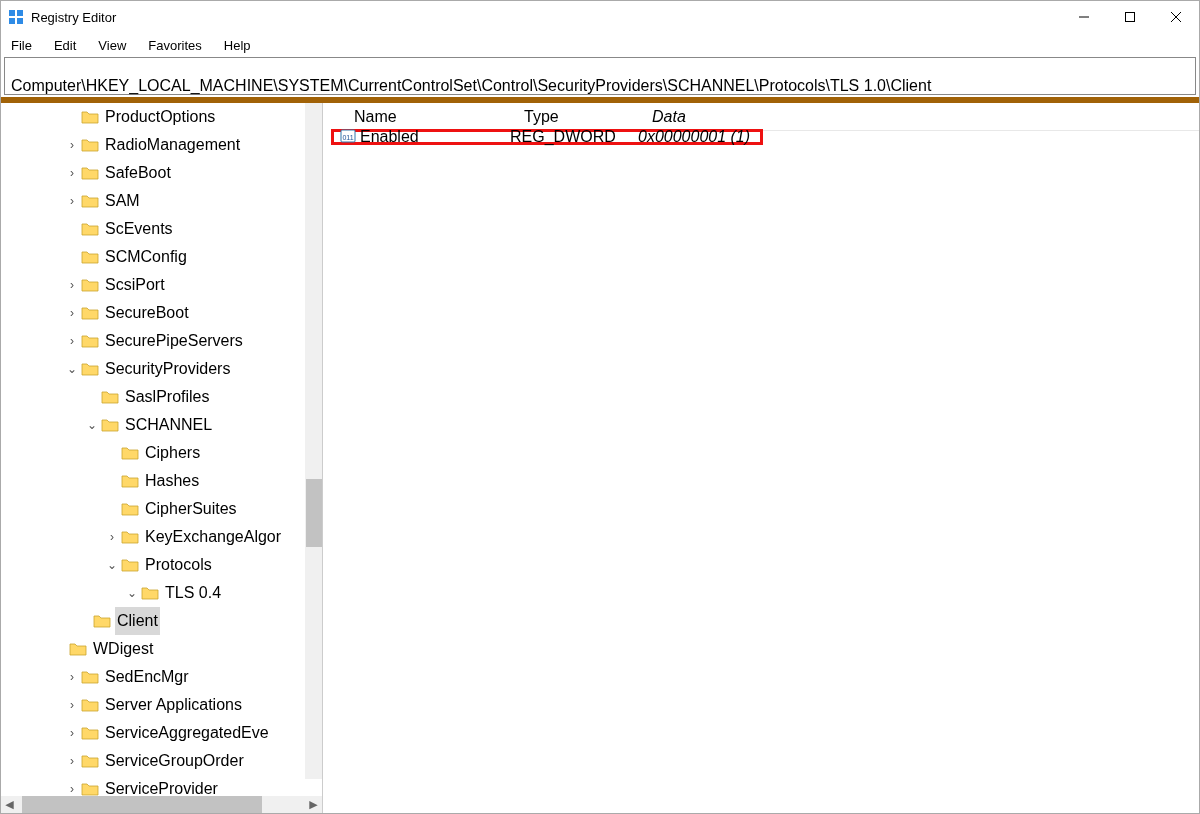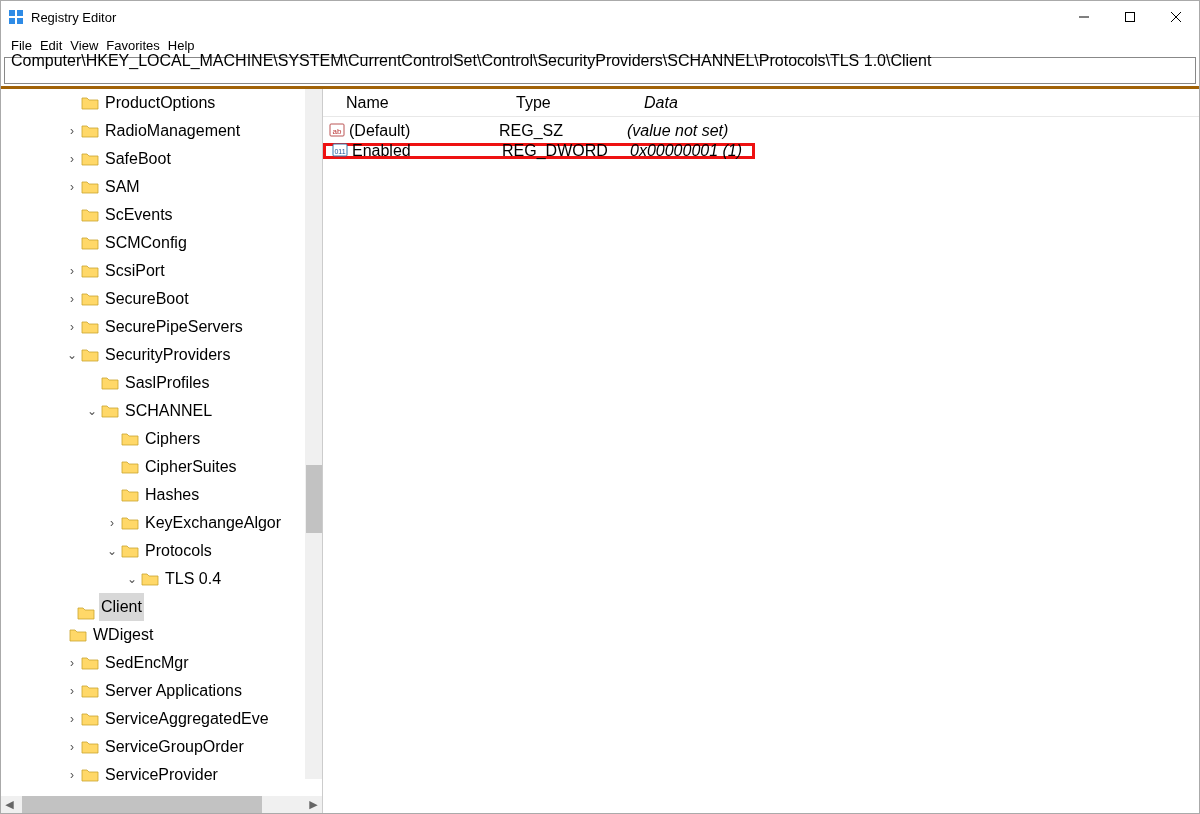--- a/index.html
+++ b/index.html
@@ -45,49 +45,51 @@
     display: flex; align-items: center; justify-content: center;
     font-size: 13px;
     color: #000;
   }
   .win-btn svg { width: 12px; height: 12px; }
   
   .menubar {
     height: 24px;
     display: flex; align-items: center;
     padding: 0 6px;
+    gap: 14px;
     font-size: 13px;
     background: #fff;
     flex: 0 0 auto;
   }
   .menubar .menu-item { padding: 2px 4px; }
   
   .addressbar {
     height: 27px;
     border: 1px solid #888;
     margin: 0 3px 0 3px;
-    display: flex; align-items: flex-end;
-    padding: 12px 4px;
+    display: flex; align-items: flex-start;
+    padding: 18px 4px;
     flex: 0 0 auto;
   }
   .addressbar input {
     border: none; outline: none;
     width: 100%;
     font-family: inherit;
     font-size: 16px;
     color: #000;
     background: transparent;
   }
   
   .main {
     flex: 1 1 auto;
     display: flex;
     overflow: hidden;
-    border-top: 3px solid #a16207;
+    border-top: 6px solid #a16207;
     margin-top: 2px;
+    gap: 8px;
   }
   
   .tree-pane {
     width: 322px;
     border-right: 1px solid #ccc;
     overflow: hidden;
     display: flex; flex-direction: column;
     position: relative;
   }
   .tree {
@@ -377,30 +379,30 @@
             </span>
             <span class="label">Ciphers</span>
           </div>
           <div class="tree-row" style="padding-left: 104px;">
             <span class="exp blank">›</span>
             <span class="folder-icon">
               <svg viewBox="0 0 18 16" width="18" height="16">
                 <path d="M1 3 L6 3 L8 5 L17 5 L17 14 L1 14 Z" fill="#ffd868" stroke="#caa42f" stroke-width="0.8"></path>
               </svg>
             </span>
+            <span class="label">Hashes</span>
+          </div>
+          <div class="tree-row" style="padding-left: 104px;">
+            <span class="exp blank">›</span>
+            <span class="folder-icon">
+              <svg viewBox="0 0 18 16" width="18" height="16">
+                <path d="M1 3 L6 3 L8 5 L17 5 L17 14 L1 14 Z" fill="#ffd868" stroke="#caa42f" stroke-width="0.8"></path>
+              </svg>
+            </span>
             <span class="label">CipherSuites</span>
-          </div>
-          <div class="tree-row" style="padding-left: 104px;">
-            <span class="exp blank">›</span>
-            <span class="folder-icon">
-              <svg viewBox="0 0 18 16" width="18" height="16">
-                <path d="M1 3 L6 3 L8 5 L17 5 L17 14 L1 14 Z" fill="#ffd868" stroke="#caa42f" stroke-width="0.8"></path>
-              </svg>
-            </span>
-            <span class="label">Hashes</span>
           </div>
           <div class="tree-row" style="padding-left: 104px;">
             <span class="exp">›</span>
             <span class="folder-icon">
               <svg viewBox="0 0 18 16" width="18" height="16">
                 <path d="M1 3 L6 3 L8 5 L17 5 L17 14 L1 14 Z" fill="#ffd868" stroke="#caa42f" stroke-width="0.8"></path>
               </svg>
             </span>
             <span class="label">KeyExchangeAlgor</span>
           </div>
@@ -415,21 +417,21 @@
           </div>
           <div class="tree-row" style="padding-left: 124px;">
             <span class="exp">⌄</span>
             <span class="folder-icon">
               <svg viewBox="0 0 18 16" width="18" height="16">
                 <path d="M1 3 L6 3 L8 5 L17 5 L17 14 L1 14 Z" fill="#ffd868" stroke="#caa42f" stroke-width="0.8"></path>
               </svg>
             </span>
             <span class="label">TLS 0.4</span>
           </div>
-          <div class="tree-row selected" style="padding-left: 60px; align-items: flex-end;">
+          <div class="tree-row selected" style="padding-left: 76px;">
             <span class="exp blank">›</span>
             <span class="folder-icon">
               <svg viewBox="0 0 18 16" width="18" height="16">
                 <path d="M1 3 L6 3 L8 5 L17 5 L17 14 L1 14 Z" fill="#ffd868" stroke="#caa42f" stroke-width="0.8"></path>
               </svg>
             </span>
             <span class="label">Client</span>
           </div>
           <div class="tree-row" style="padding-left: 52px;">
             <span class="exp blank">›</span>
@@ -495,28 +497,20 @@
       </div>
     </div>
 
     <div class="list-pane">
       <div class="list-header">
         <div class="col col-name">Name</div>
         <div class="col col-type">Type</div>
         <div class="col col-data">Data</div>
       </div>
       <div id="list-body">
-          <div class="list-row">
-            <div class="cell col-name"><span class="val-icon"><svg viewBox="0 0 16 16" width="16" height="16">
-                  <rect x="1" y="2" width="14" height="12" rx="1" fill="#fff" stroke="#b55" stroke-width="1"></rect>
-                  <text x="8" y="12" text-anchor="middle" font-size="8" fill="#b33" font-family="Arial">ab</text>
-                </svg></span><span>(Default)</span></div>
-            <div class="cell col-type">REG_SZ</div>
-            <div class="cell col-data">(value not set)</div>
-          </div>
           <div class="list-row highlighted">
             <div class="cell col-name"><span class="val-icon"><svg viewBox="0 0 16 16" width="16" height="16">
                   <rect x="1" y="2" width="14" height="12" rx="1" fill="#fff" stroke="#37a" stroke-width="1"></rect>
                   <text x="8" y="12" text-anchor="middle" font-size="7" fill="#259" font-family="Arial">011</text>
                 </svg></span><span>Enabled</span></div>
             <div class="cell col-type">REG_DWORD</div>
             <div class="cell col-data">0x00000001 (1)</div>
           </div>
         </div>
     </div>

